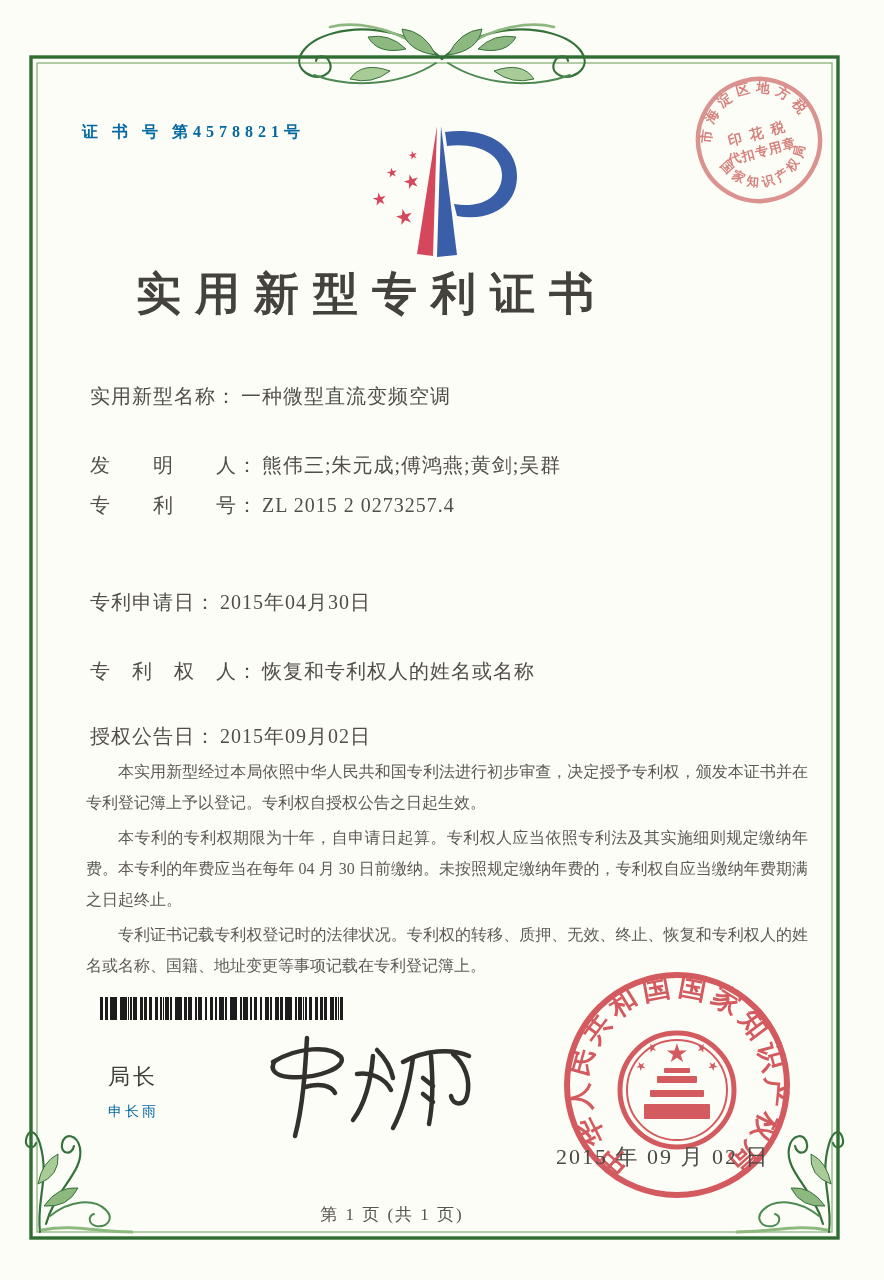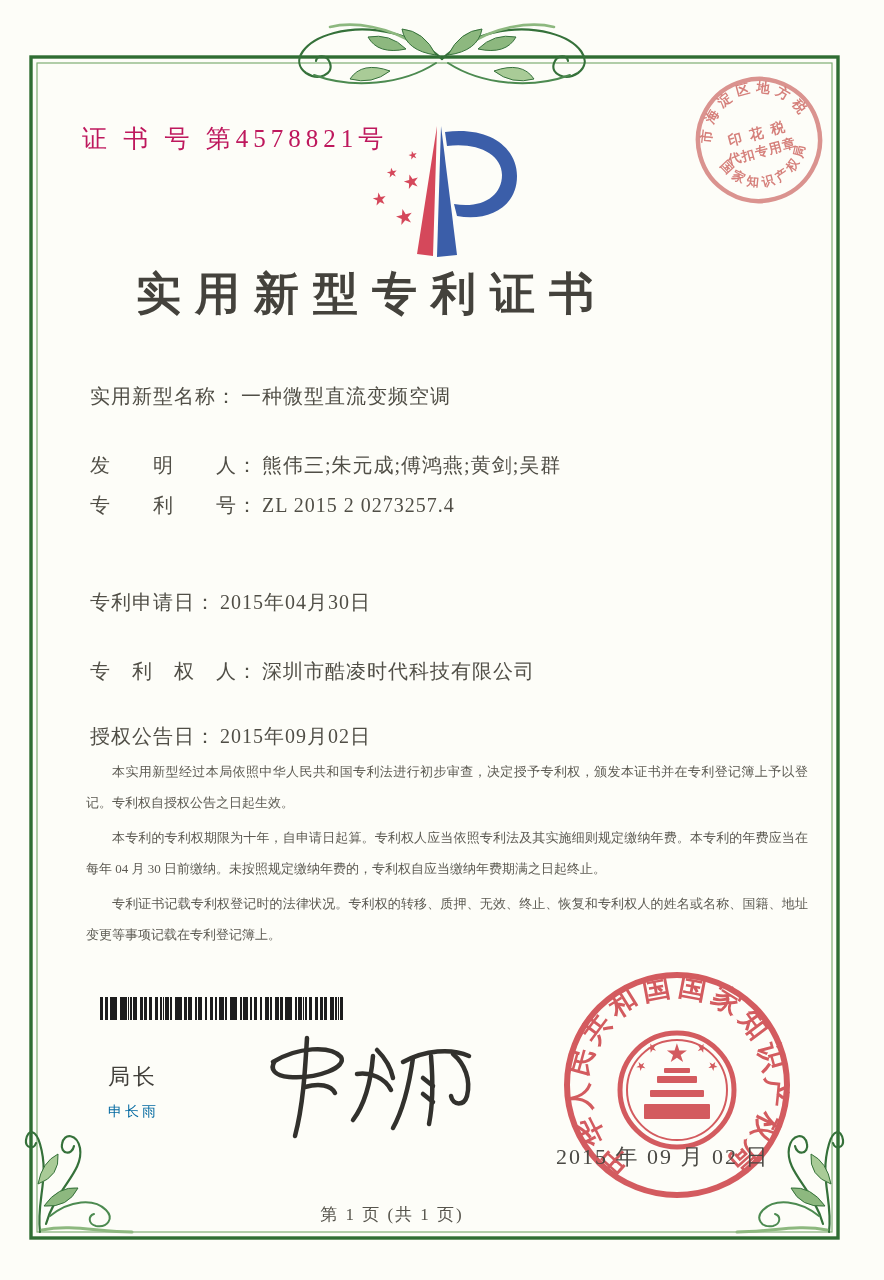--- a/index.html
+++ b/index.html
@@ -4,30 +4,30 @@
 <style>
   html,body{margin:0;padding:0;background:#ffffff;}
   .page{
     position:relative;width:884px;height:1280px;margin:0 auto;
     background:#fdfdf8;overflow:hidden;
     font-family:"Liberation Serif","DejaVu Serif",serif;
     color:#4e4c45;
   }
   .abs{position:absolute;}
   
-  .cert-no{left:82px;top:122px;font-size:25px;letter-spacing:5px;color:#be185d;}
+  .cert-no{left:82px;top:122px;font-size:16px;letter-spacing:5px;color:#0369a1;font-weight:bold;}
   
   .title{left:0;top:264px;width:744px;text-align:center;font-size:45px;
          letter-spacing:14px;font-weight:bold;color:#44423c;}
   
   .field{left:90px;font-size:20px;letter-spacing:1px;color:#504e46;white-space:nowrap;}
   .f0{top:383px;} .f1{top:452px;} .f2{top:492px;} .f3{top:589px;} .f4{top:658px;} .f5{top:723px;}
   .flabel{margin-right:4px;text-align:right;}
   
-  .body-text{left:86px;top:752px;width:722px;font-size:13px;line-height:31px;
+  .body-text{left:86px;top:752px;width:722px;font-size:16px;line-height:31px;
              color:#5c5a52;text-align:justify;}
   .body-text p{margin:4px 0;text-indent:2em;}
   
   .barcode{left:100px;top:997px;width:243px;height:23px;
     background:
       repeating-linear-gradient(90deg,#1c1c1c 0 2px,transparent 2px 5px),
       repeating-linear-gradient(90deg,#1c1c1c 0 3px,transparent 3px 11px),
       repeating-linear-gradient(90deg,#1c1c1c 0 1px,transparent 1px 7px);
   }
   
@@ -119,21 +119,21 @@
   <div class="abs field f1 z1">
     <span class="flabel">发　　明　　人：</span><span>熊伟三;朱元成;傅鸿燕;黄剑;吴群</span>
   </div>
   <div class="abs field f2 z1">
     <span class="flabel">专　　利　　号：</span><span>ZL 2015 2 0273257.4</span>
   </div>
   <div class="abs field f3 z1">
     <span class="flabel">专利申请日：</span><span>2015年04月30日</span>
   </div>
   <div class="abs field f4 z1">
-    <span class="flabel">专　利　权　人：</span><span>深圳市酷凌时代科技有限公司</span>
+    <span class="flabel">专　利　权　人：</span><span>恢复和专利权人的姓名或名称</span>
   </div>
   <div class="abs field f5 z1">
     <span class="flabel">授权公告日：</span><span>2015年09月02日</span>
   </div>
 
   <div class="abs body-text z1">
     <p>本实用新型经过本局依照中华人民共和国专利法进行初步审查，决定授予专利权，颁发本证书并在专利登记簿上予以登记。专利权自授权公告之日起生效。</p>
     <p>本专利的专利权期限为十年，自申请日起算。专利权人应当依照专利法及其实施细则规定缴纳年费。本专利的年费应当在每年 04 月 30 日前缴纳。未按照规定缴纳年费的，专利权自应当缴纳年费期满之日起终止。</p>
     <p>专利证书记载专利权登记时的法律状况。专利权的转移、质押、无效、终止、恢复和专利权人的姓名或名称、国籍、地址变更等事项记载在专利登记簿上。</p>
   </div>

